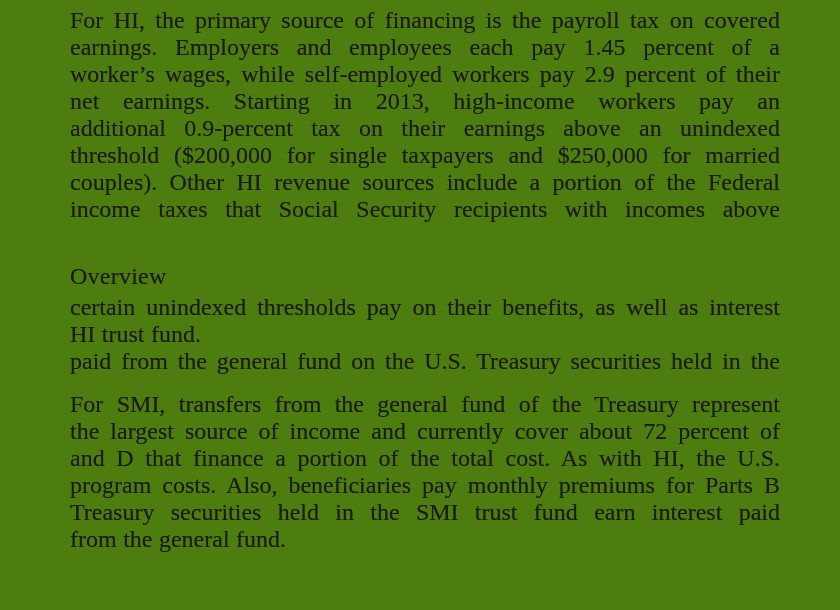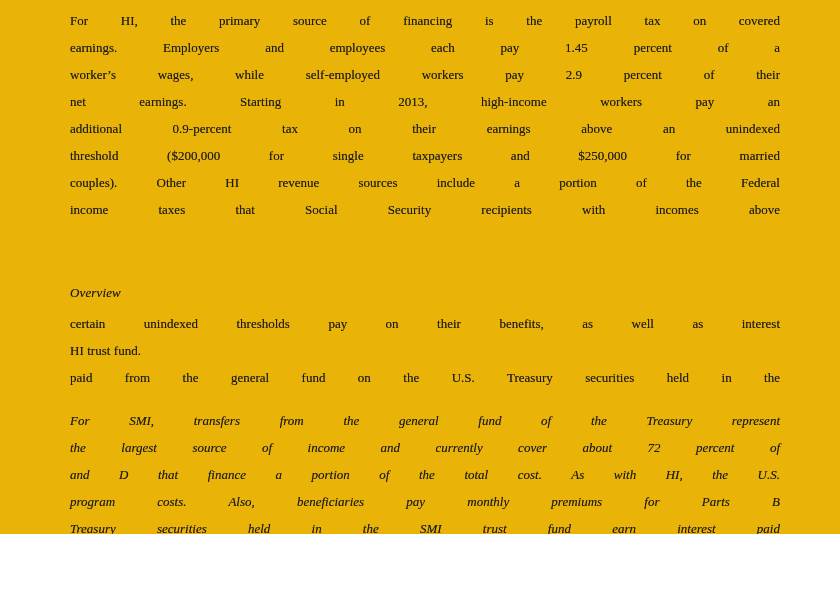--- a/index.html
+++ b/index.html
@@ -3,52 +3,51 @@
 <meta charset="utf-8">
 <style>
   html, body {
     margin: 0;
     padding: 0;
     background: #ffffff;
   }
   .page {
     position: relative;
     width: 840px;
-    height: 534px;
+    height: 610px;
     box-sizing: border-box;
     padding: 7px 60px 0 70px;
-    background: #eab308;
+    background: #4d7c0f;
     overflow: hidden;
     font-family: "Liberation Serif", "DejaVu Serif", serif;
-    font-size: 13px;
+    font-size: 24px;
     line-height: 27px;
     color: #1b1b1b;
     text-shadow: 0 0 0.5px rgba(27,27,27,0.55);
   }
   .para {
     margin: 0;
     padding: 0;
   }
   .line {
     text-align: justify;
     -moz-text-align-last: justify;
     text-align-last: justify;
     word-spacing: 0.02em;
   }
   .line.last {
     -moz-text-align-last: left;
     text-align-last: left;
   }
   .section-heading {
-    margin-top: 56px;
-    font-style: italic;
+    margin-top: 40px;
     letter-spacing: 0.01em;
   }
   .para-thresholds { margin-top: 4px; }
-  .para-smi { margin-top: 16px; font-style: italic; }
+  .para-smi { margin-top: 16px; }
 </style>
 </head>
 <body>
 
 <div class="page">
 
   <div class="para para-hi">
     <div class="line">For HI, the primary source of financing is the payroll tax on covered</div>
     <div class="line">earnings. Employers and employees each pay 1.45 percent of a</div>
     <div class="line">worker’s wages, while self-employed workers pay 2.9 percent of their</div>

